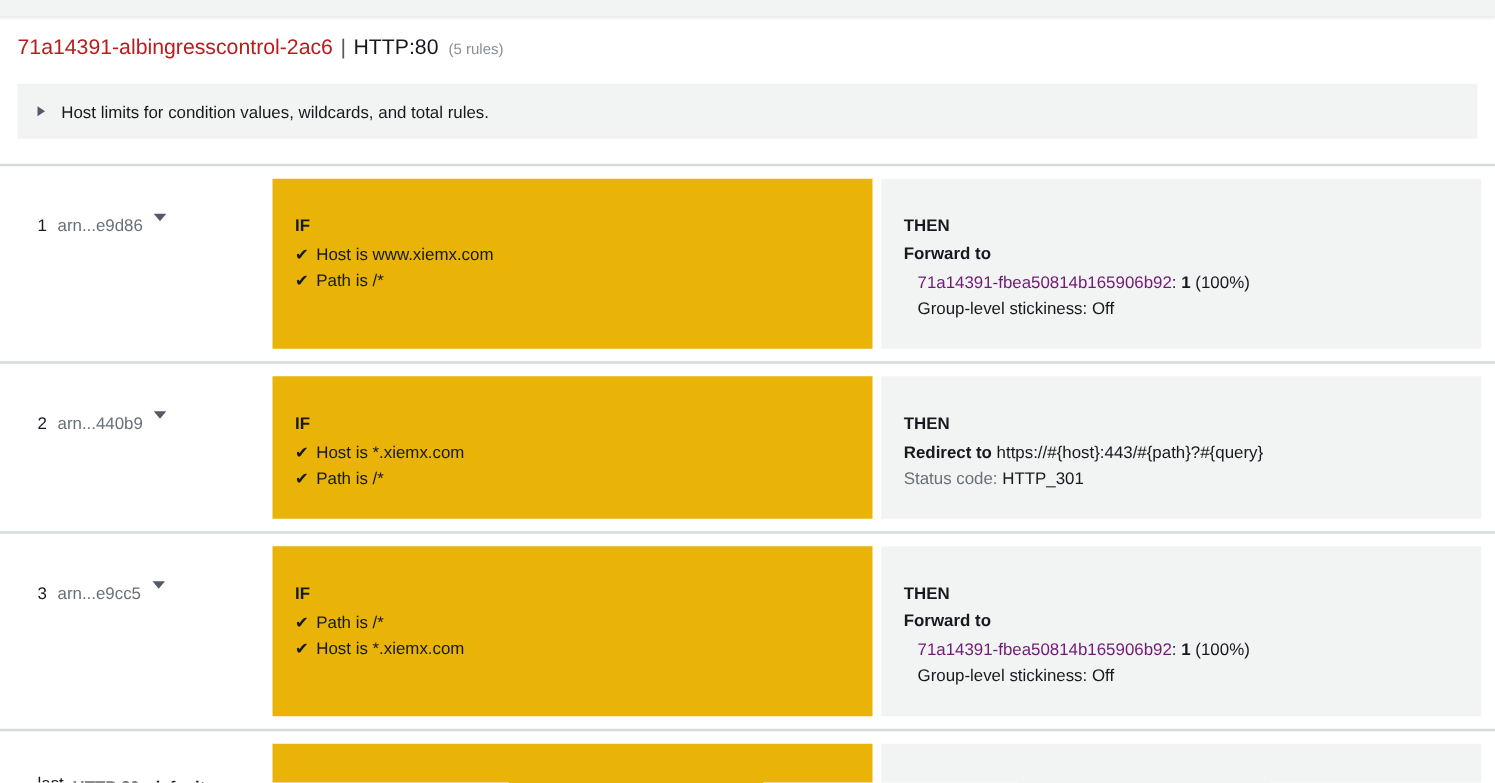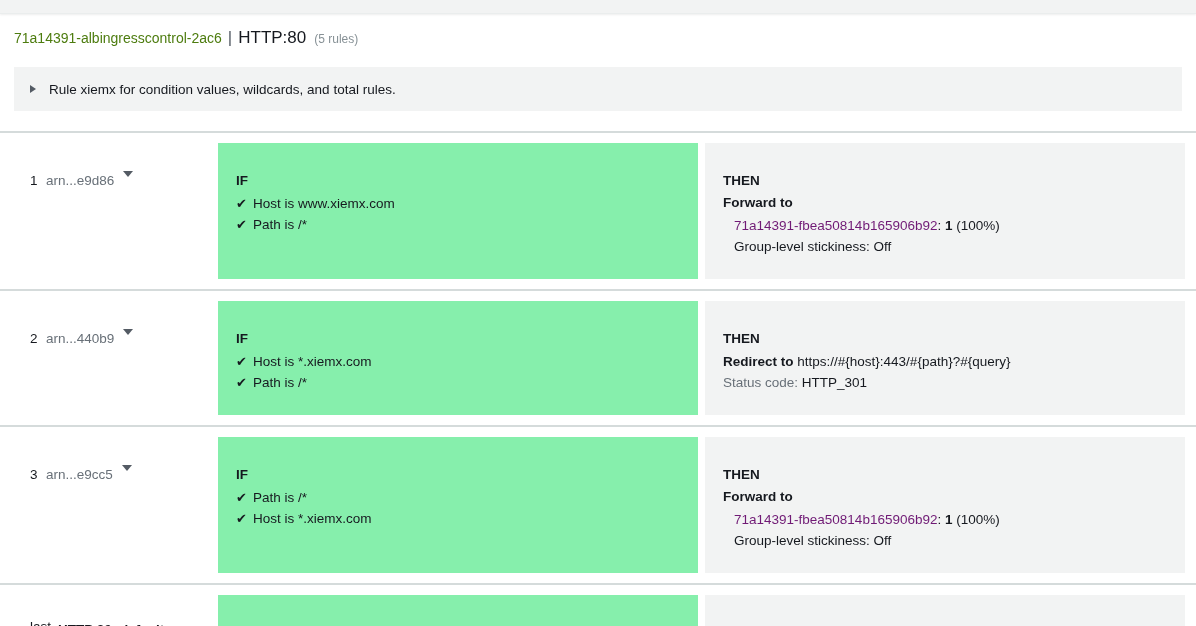--- a/index.html
+++ b/index.html
@@ -33,22 +33,22 @@
     position: absolute;
     top: 28px;
     left: 14px;
     width: 1170px;
     height: 28px;
     display: flex;
     align-items: baseline;
     white-space: nowrap;
   }
   .title-lb {
-    font-size: 14px;
-    color: #4d7c0f;
+    font-size: 17px;
+    color: #b91c1c;
     font-weight: 400;
   }
   .title-sep {
     font-size: 17px;
     color: #545b64;
     margin: 0 6px;
   }
   .title-proto {
     font-size: 17px;
     color: #16191f;
@@ -155,21 +155,21 @@
     font-size: 13.5px;
     font-weight: bold;
     color: #16191f;
     line-height: 21px;
   }
 
   
   .if-panel {
     width: 480px;
     flex: 0 0 480px;
-    background: #86efac;
+    background: #eab308;
     padding: 28px 18px 22px 18px;
     box-sizing: border-box;
   }
   
   .then-panel {
     width: 480px;
     flex: 0 0 480px;
     background: #f2f3f3;
     margin-left: 7px;
     padding: 28px 18px 22px 18px;
@@ -227,21 +227,21 @@
 
 <div class="title-bar">
   <span class="title-lb">71a14391-albingresscontrol-2ac6</span>
   <span class="title-sep">|</span>
   <span class="title-proto">HTTP:80</span>
   <span class="title-count">(5 rules)</span>
 </div>
 
 <div class="limits-bar">
   <span class="disclosure"></span>
-  <span class="limits-text">Rule xiemx for condition values, wildcards, and total rules.</span>
+  <span class="limits-text">Host limits for condition values, wildcards, and total rules.</span>
 </div>
 
 <div class="rules">
 
   <div class="rule-row first">
     <div class="idx-col">
       <span class="rule-num">1</span>
       <span class="rule-arn">arn...e9d86</span>
       <span class="caret"></span>
     </div>

